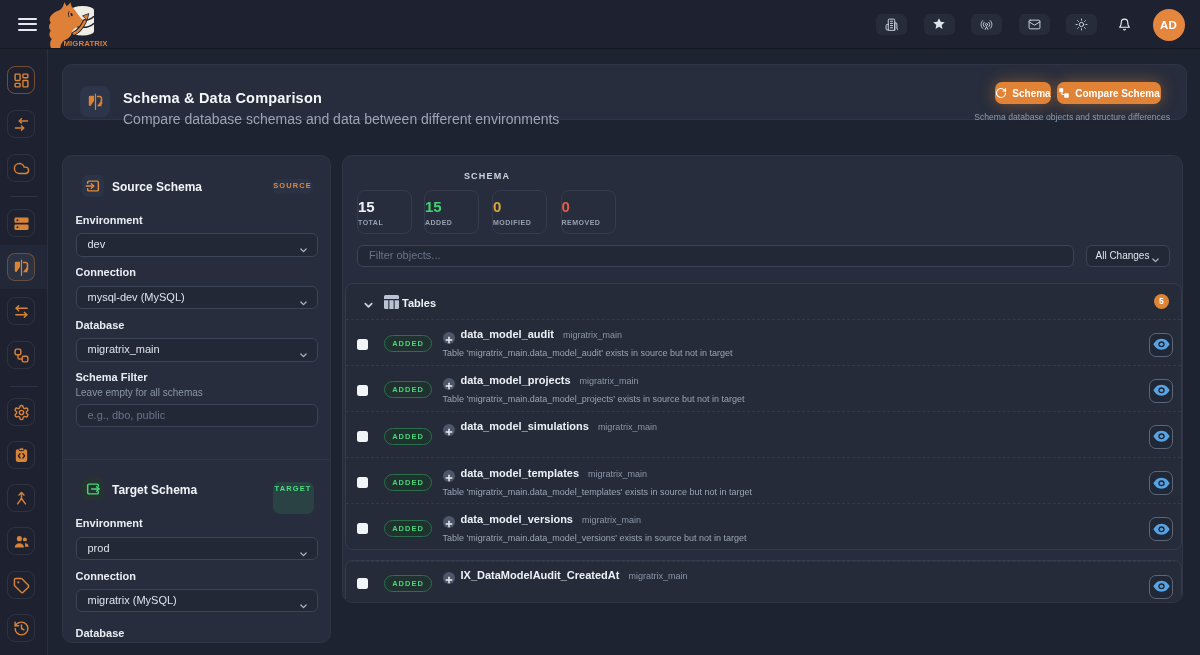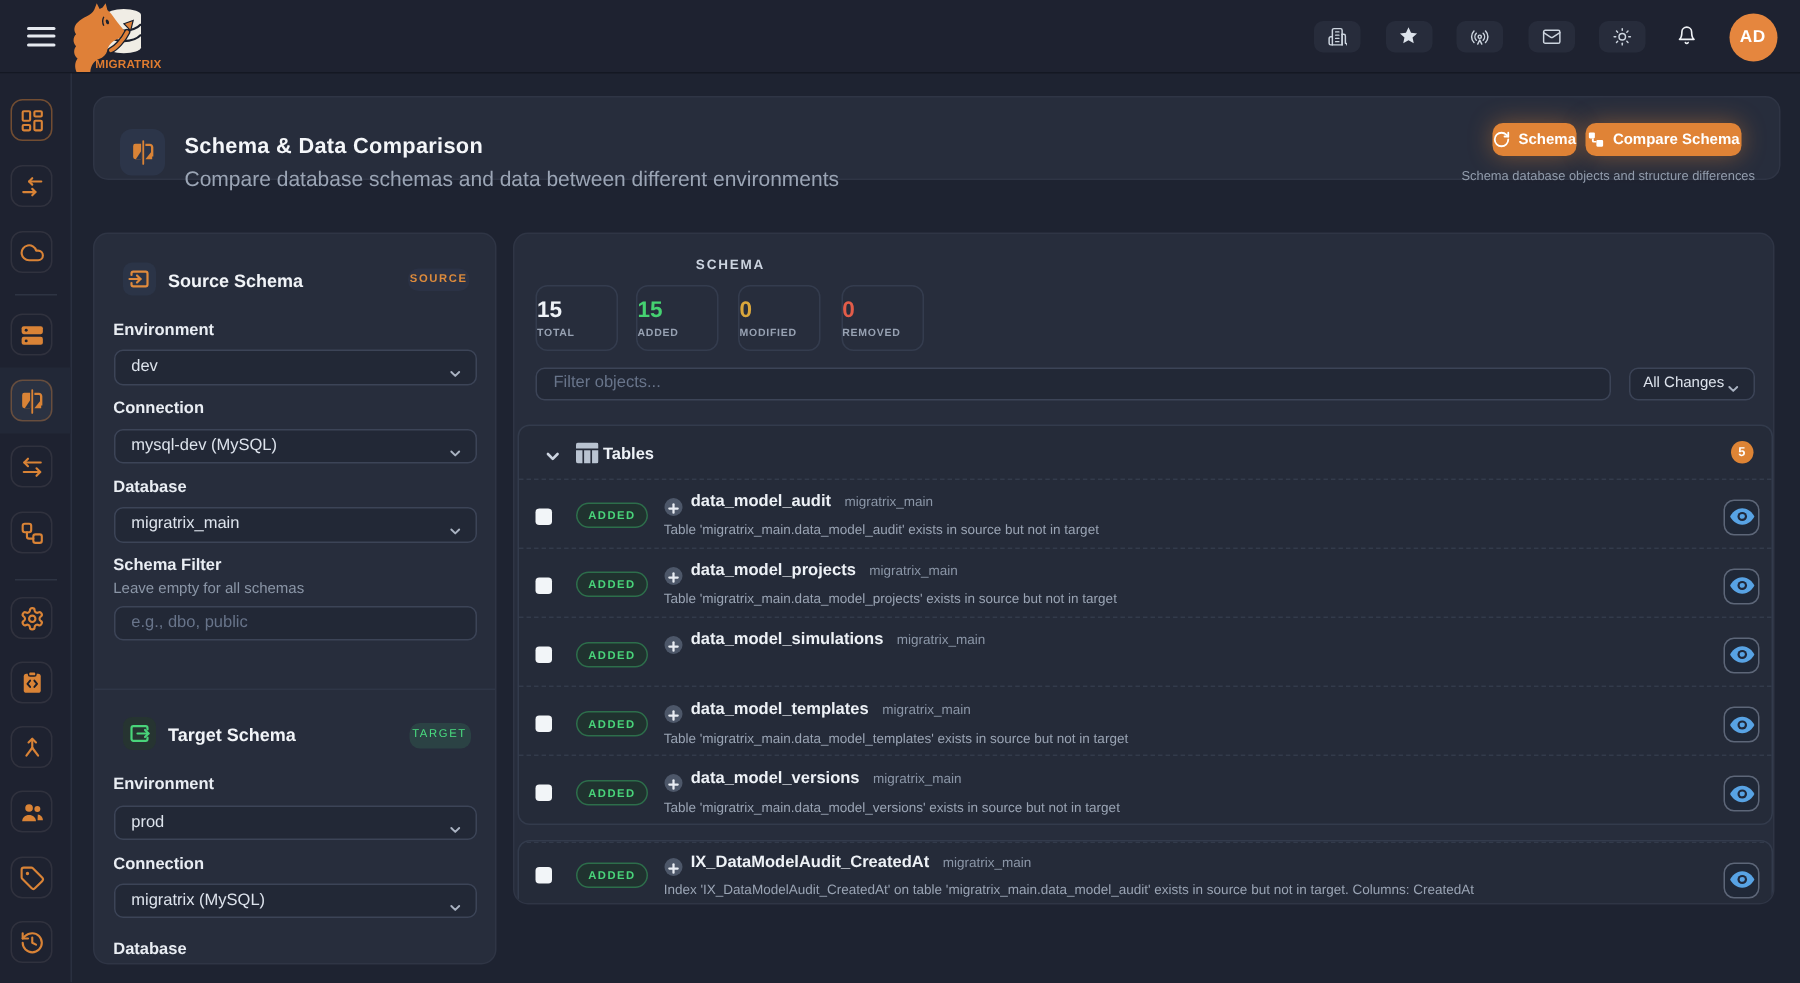--- a/index.html
+++ b/index.html
@@ -262,21 +262,21 @@
   <div class="sel" style="top:247.5px"><span class="ph">e.g., dbo, public</span></div>
   <div class="abs" style="left:0;top:302.5px;width:269px;height:1px;background:#2f3647"></div>
   <div class="abs" style="left:19px;top:322px;width:22px;height:22px;background:#263431;border-radius:6px;display:flex;align-items:center;justify-content:center">
       <svg width="16" height="16" viewBox="0 0 24 24" fill="none" stroke="#49d47a" stroke-width="2.2" stroke-linecap="round" stroke-linejoin="round">
         <path d="M20 8V6.5a1.8 1.8 0 0 0-1.8-1.8H5.8A1.8 1.8 0 0 0 4 6.5v11a1.8 1.8 0 0 0 1.8 1.8h12.4A1.8 1.8 0 0 0 20 17.5V16"></path>
         <path d="M10 12h11"></path>
         <path d="m17.5 8.5 3.5 3.5-3.5 3.5"></path>
       </svg>
     </div>
   <div class="abs" style="left:49px;top:327px;font-size:12px;font-weight:bold;color:#f1f4f8">Target Schema</div>
-  <div class="abs" style="left:209.5px;top:326px;width:41px;height:17px;background:rgba(74,222,128,0.12);border-radius:7px;color:#4ade80;font-size:7.5px;font-weight:normal;letter-spacing:1.1px;text-align:center;line-height:14.5px">TARGET</div>
+  <div class="abs" style="left:209.5px;top:326px;width:41px;height:32px;background:rgba(74,222,128,0.12);border-radius:7px;color:#4ade80;font-size:7.5px;font-weight:bold;letter-spacing:1.1px;text-align:center;line-height:14.5px">TARGET</div>
   <div class="lbl" style="left:12.5px;top:361px">Environment</div>
   <div class="sel" style="top:380.5px"><span class="">prod</span><span class="chev"><svg width="9" height="9" viewBox="0 0 12 12" fill="none" stroke="#aab3c2" stroke-width="1.7" stroke-linecap="round" stroke-linejoin="round">
           <path d="M2.5 4 6 7.5 9.5 4"></path>
         </svg></span></div>
   <div class="lbl" style="left:12.5px;top:414px">Connection</div>
   <div class="sel" style="top:432.5px"><span class="">migratrix (MySQL)</span><span class="chev"><svg width="9" height="9" viewBox="0 0 12 12" fill="none" stroke="#aab3c2" stroke-width="1.7" stroke-linecap="round" stroke-linejoin="round">
           <path d="M2.5 4 6 7.5 9.5 4"></path>
         </svg></span></div>
   <div class="lbl" style="left:12.5px;top:471px">Database</div>
 </div>
@@ -403,21 +403,20 @@
   </div>
   <div class="section" style="top:403.8px;height:84.2px;overflow:hidden">
   <div class="row" style="height:52px">
         <div class="cb" style="top:16px"></div>
         <div class="addedb" style="top:13px">ADDED</div>
         <div class="plusc" style="top:10px"><svg width="12" height="12" viewBox="0 0 12 12">
             <line x1="6" y1="3.2" x2="6" y2="8.8" stroke="#e8ecf2" stroke-width="1.5" stroke-linecap="round"></line>
             <line x1="3.2" y1="6" x2="8.8" y2="6" stroke="#e8ecf2" stroke-width="1.5" stroke-linecap="round"></line>
           </svg></div>
         <div class="rowtitle" style="top:7px">IX_DataModelAudit_CreatedAt<span class="rowschema">migratrix_main</span></div>
-        <div class="rowdesc" style="top:26.5px">Index 'IX_DataModelAudit_CreatedAt' on table 'migratrix_main.data_model_audit' exists in source but not in target. Columns: CreatedAt</div>
         <div class="eyebtn" style="top:13px">
           <svg width="17" height="13" viewBox="0 0 16 13" preserveAspectRatio="none">
             <path d="M8 .8C4.2.8 1.5 3.9.4 6.3c1.1 2.4 3.8 5.5 7.6 5.5s6.5-3.1 7.6-5.5C14.5 3.9 11.8.8 8 .8z" fill="#58a3e4"></path>
             <circle cx="8" cy="6.3" r="3" fill="#20283a"></circle>
             <circle cx="8" cy="6.3" r="1.6" fill="#58a3e4"></circle>
           </svg>
         </div>
       </div>
   </div>
 </div>

